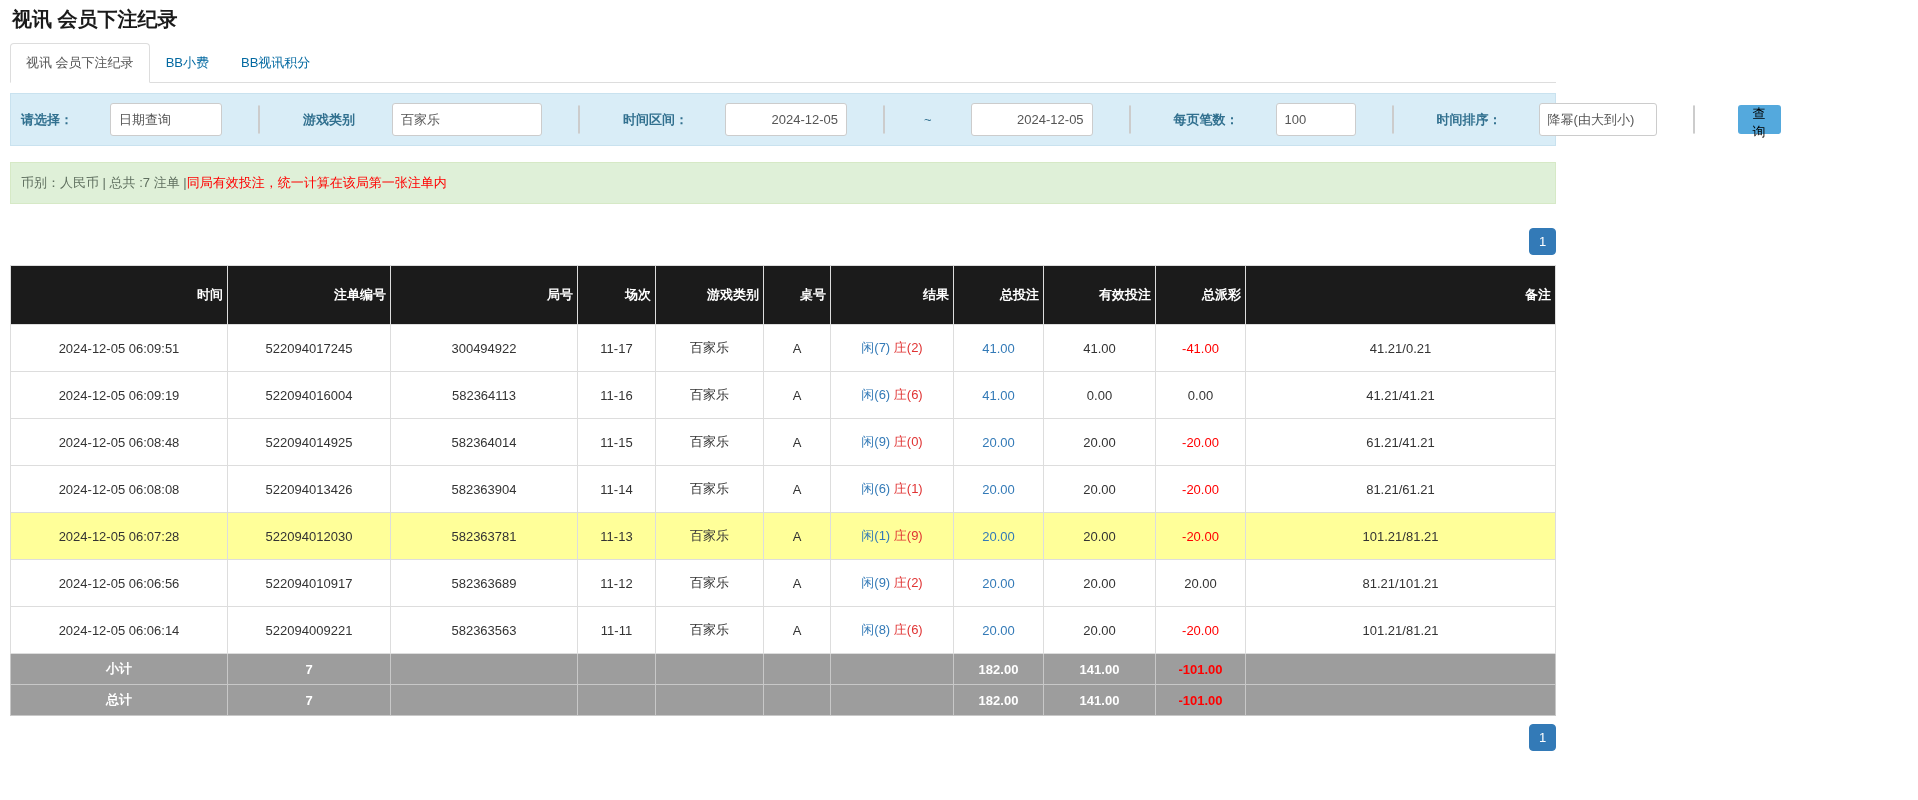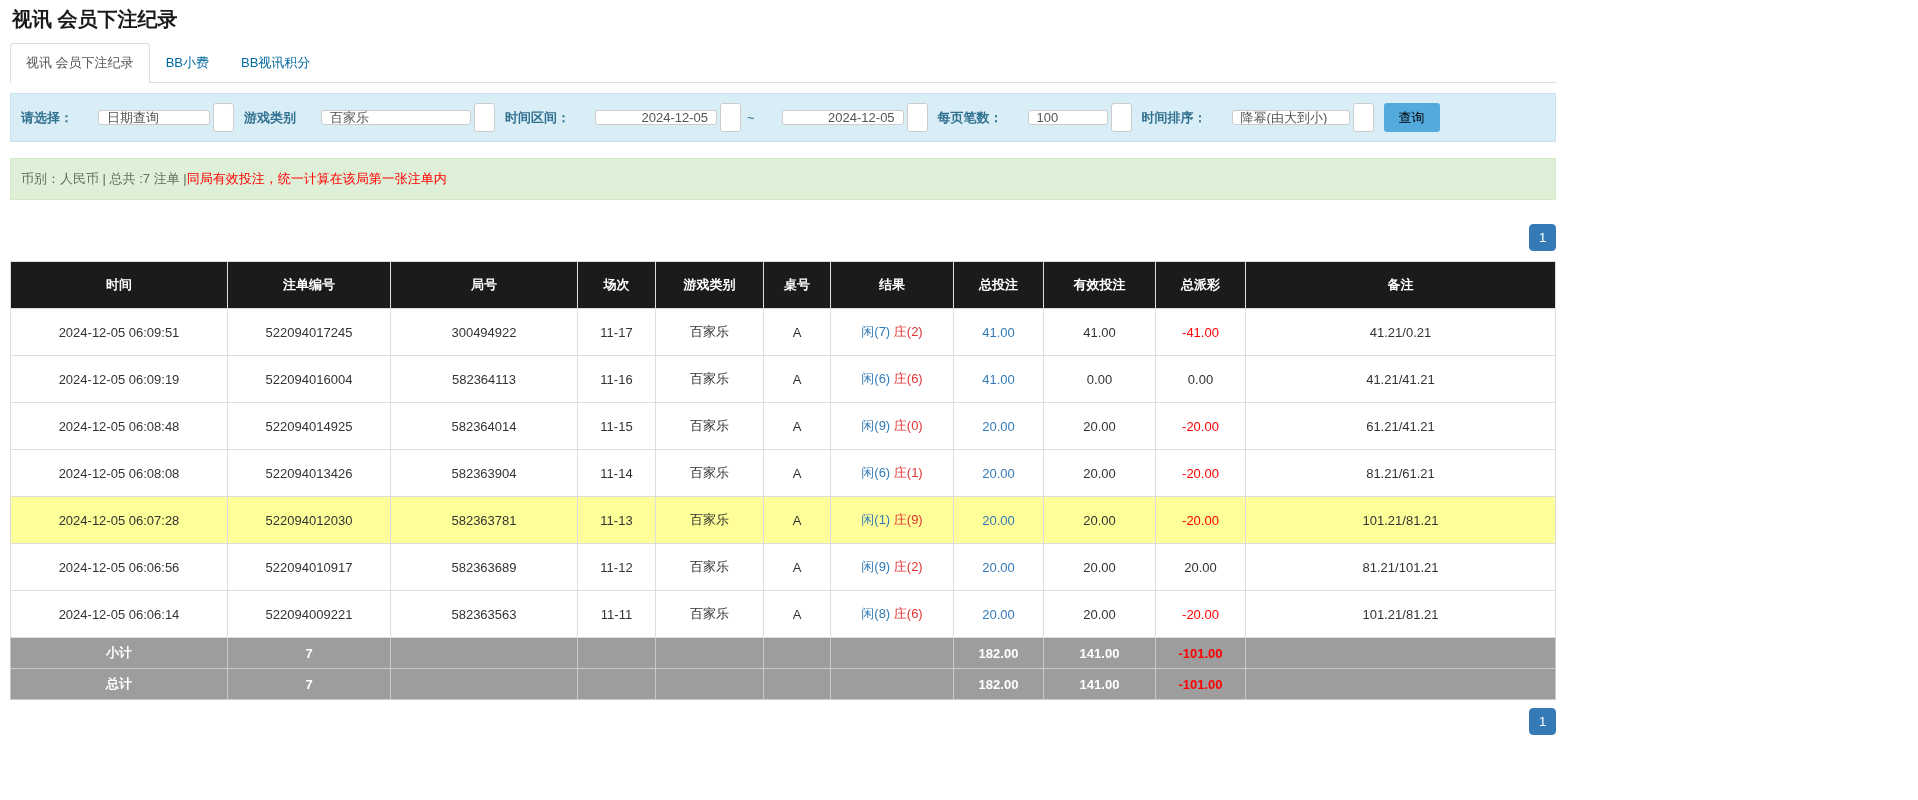--- a/index.html
+++ b/index.html
@@ -17,27 +17,27 @@
   .tabs { display: flex; border-bottom: 1px solid #ddd; }
   .tab {
     padding: 10px 15px; margin-bottom: -1px; color: #0369a1; cursor: pointer;
     border: 1px solid transparent; border-radius: 4px 4px 0 0; white-space: nowrap;
   }
   .tab.active { background: #fff; border-color: #ddd #ddd #fff; color: #555; }
 
   
   .filter-bar {
     margin-top: 10px; background: #d9edf7; border: 1px solid #c9e2ef;
-    padding: 9px 8px; display: flex; align-items: center;
+    padding: 9px 8px; display: flex; align-items: center; gap: 33px;
   }
   .flabel { color: #31708f; font-weight: bold; white-space: nowrap; margin: 0 4px 0 10px; }
   .flabel:first-child { margin-left: 2px; }
   .finput {
-    height: 15px; border: 1px solid #ccc; border-radius: 3px; background: #fff;
-    padding: 4px 8px; font-size: 13px; color: #555; font-family: inherit; outline: none; margin-left: 21px;
+    height: 33px; border: 1px solid #ccc; border-radius: 3px; background: #fff;
+    padding: 4px 8px; font-size: 13px; color: #555; font-family: inherit; outline: none;
   }
   .mini {
     width: 21px; height: 29px; border: 1px solid #ccc; border-radius: 3px;
     background: #fff; display: inline-block; margin-left: 3px; cursor: pointer;
   }
   .tilde { margin: 0 6px; color: #31708f; }
   .w112 { width: 112px; } .w150 { width: 150px; } .w122 { width: 122px; text-align: right; }
   .w80  { width: 80px; }  .w118 { width: 118px; }
   .btn-search {
     height: 29px; margin-left: 10px; padding: 0 15px; border: none; border-radius: 3px;
@@ -60,22 +60,22 @@
     color: #fff; border-radius: 4px; display: flex; align-items: center; justify-content: center;
     font-size: 13px; cursor: pointer;
   }
 
   
   .data-table {
     width: 100%; margin-top: 10px; border-collapse: collapse; table-layout: fixed;
     font-size: 13px;
   }
   .data-table th {
-    background: #1b1b1b; color: #fff; font-weight: bold; text-align: center;
-    padding: 14px 4px; border: 1px solid #ddd;
+    background: #1b1b1b; color: #fff; font-weight: bold; text-align: right;
+    padding: 20px 4px; border: 1px solid #ddd;
   }
   .data-table td {
     border: 1px solid #ddd; text-align: center; padding: 14px 4px; color: #333;
     background: #fff; overflow: hidden; white-space: nowrap;
   }
   .data-table tr.highlight td { background: #ffff99; }
   .data-table td.link { color: #337ab7; cursor: pointer; }
   .data-table td.neg { color: #f00; }
   .player { color: #337ab7; }
   .banker { color: #e03333; }

